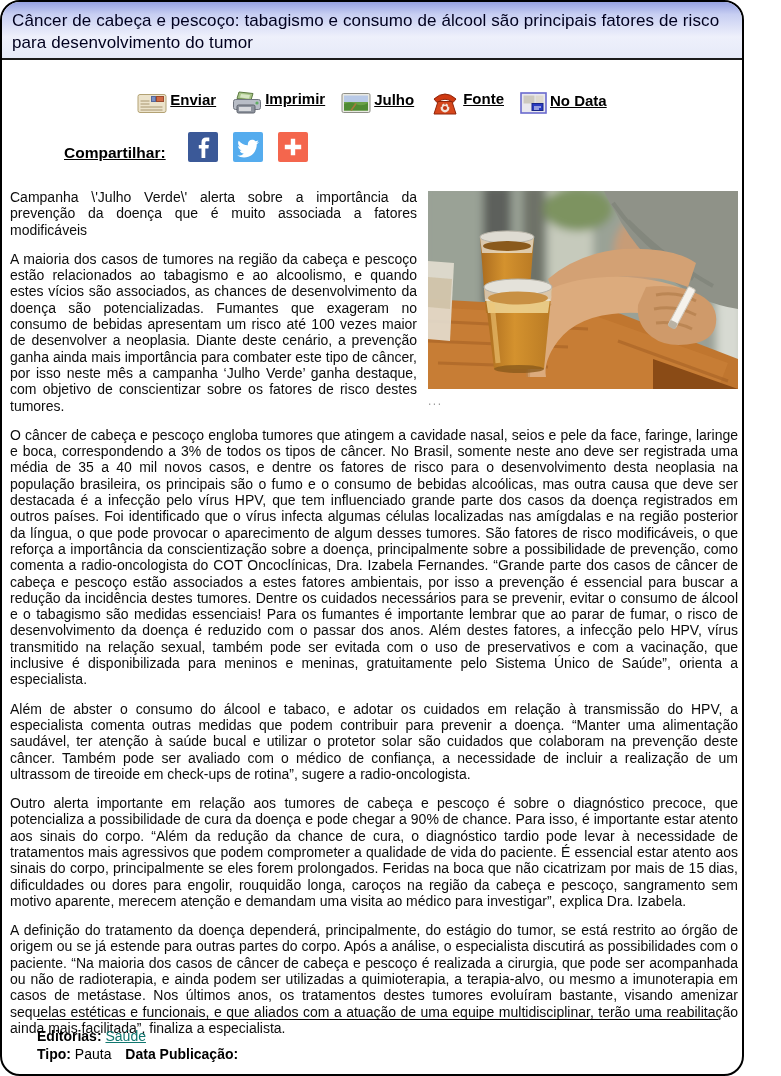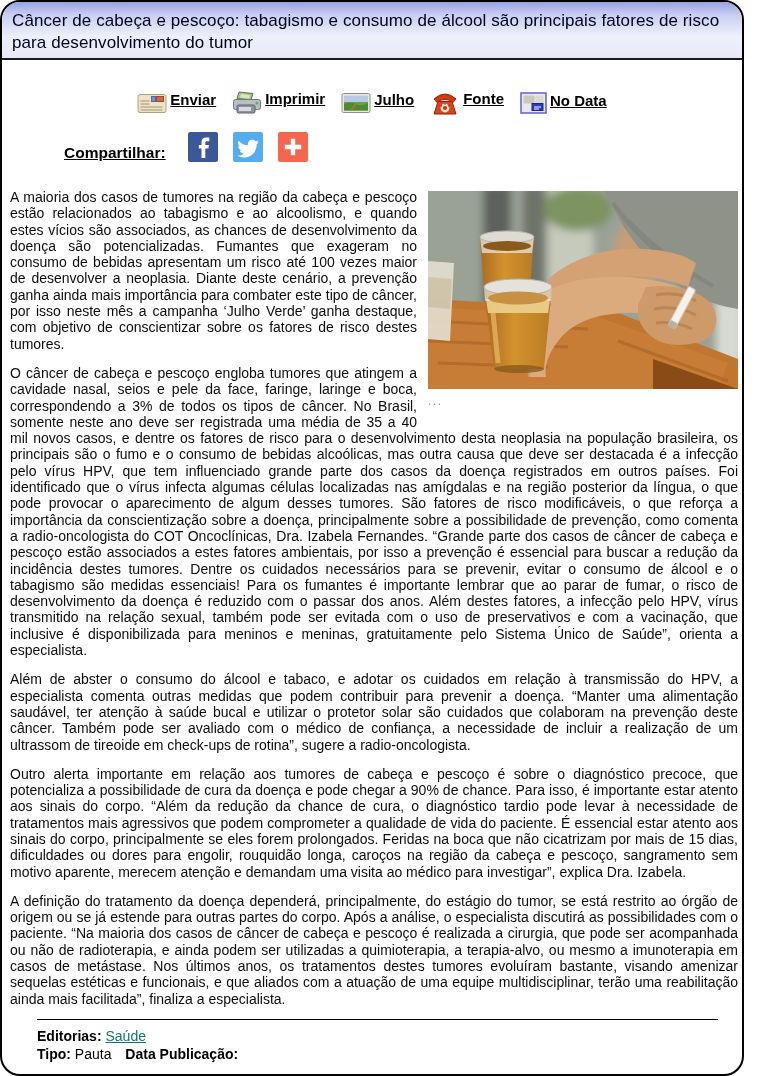--- a/index.html
+++ b/index.html
@@ -217,20 +217,21 @@
           <polygon points="56,96 124,96 123,110 57,110" fill="#e8e6df" opacity="0.7"></polygon>
           <ellipse cx="90" cy="96" rx="34" ry="8" fill="#e4e2da" stroke="#b5b1a6"></ellipse>
           <ellipse cx="90" cy="107" rx="30" ry="6.5" fill="#c89043"></ellipse>
           <path d="M64 112 L70 172" stroke="#f0c878" stroke-width="5" opacity="0.6"></path>
           <ellipse cx="91" cy="178" rx="25" ry="4" fill="#8a5a1c" opacity="0.8"></ellipse>
         </g>
       </svg>
       <div class="caption">...</div>
     </div>
 
+    <p class="lead">Campanha \'Julho Verde\' alerta sobre a importância da prevenção da doença que é muito associada a fatores modificáveis</p>
     <p>A maioria dos casos de tumores na região da cabeça e pescoço estão relacionados ao tabagismo e ao alcoolismo, e quando estes vícios são associados, as chances de desenvolvimento da doença são potencializadas. Fumantes que exageram no consumo de bebidas apresentam um risco até 100 vezes maior de desenvolver a neoplasia. Diante deste cenário, a prevenção ganha ainda mais importância para combater este tipo de câncer, por isso neste mês a campanha ‘Julho Verde’ ganha destaque, com objetivo de conscientizar sobre os fatores de risco destes tumores.</p>
     <p>O câncer de cabeça e pescoço engloba tumores que atingem a cavidade nasal, seios e pele da face, faringe, laringe e boca, correspondendo a 3% de todos os tipos de câncer. No Brasil, somente neste ano deve ser registrada uma média de 35 a 40 mil novos casos, e dentre os fatores de risco para o desenvolvimento desta neoplasia na população brasileira, os principais são o fumo e o consumo de bebidas alcoólicas, mas outra causa que deve ser destacada é a infecção pelo vírus HPV, que tem influenciado grande parte dos casos da doença registrados em outros países. Foi identificado que o vírus infecta algumas células localizadas nas amígdalas e na região posterior da língua, o que pode provocar o aparecimento de algum desses tumores. São fatores de risco modificáveis, o que reforça a importância da conscientização sobre a doença, principalmente sobre a possibilidade de prevenção, como comenta a radio-oncologista do COT Oncoclínicas, Dra. Izabela Fernandes. “Grande parte dos casos de câncer de cabeça e pescoço estão associados a estes fatores ambientais, por isso a prevenção é essencial para buscar a redução da incidência destes tumores. Dentre os cuidados necessários para se prevenir, evitar o consumo de álcool e o tabagismo são medidas essenciais! Para os fumantes é importante lembrar que ao parar de fumar, o risco de desenvolvimento da doença é reduzido com o passar dos anos. Além destes fatores, a infecção pelo HPV, vírus transmitido na relação sexual, também pode ser evitada com o uso de preservativos e com a vacinação, que inclusive é disponibilizada para meninos e meninas, gratuitamente pelo Sistema Único de Saúde”, orienta a especialista.</p>
     <p>Além de abster o consumo do álcool e tabaco, e adotar os cuidados em relação à transmissão do HPV, a especialista comenta outras medidas que podem contribuir para prevenir a doença. “Manter uma alimentação saudável, ter atenção à saúde bucal e utilizar o protetor solar são cuidados que colaboram na prevenção deste câncer. Também pode ser avaliado com o médico de confiança, a necessidade de incluir a realização de um ultrassom de tireoide em check-ups de rotina”, sugere a radio-oncologista.</p>
     <p>Outro alerta importante em relação aos tumores de cabeça e pescoço é sobre o diagnóstico precoce, que potencializa a possibilidade de cura da doença e pode chegar a 90% de chance. Para isso, é importante estar atento aos sinais do corpo. “Além da redução da chance de cura, o diagnóstico tardio pode levar à necessidade de tratamentos mais agressivos que podem comprometer a qualidade de vida do paciente. É essencial estar atento aos sinais do corpo, principalmente se eles forem prolongados. Feridas na boca que não cicatrizam por mais de 15 dias, dificuldades ou dores para engolir, rouquidão longa, caroços na região da cabeça e pescoço, sangramento sem motivo aparente, merecem atenção e demandam uma visita ao médico para investigar”, explica Dra. Izabela.</p>
     <p>A definição do tratamento da doença dependerá, principalmente, do estágio do tumor, se está restrito ao órgão de origem ou se já estende para outras partes do corpo. Após a análise, o especialista discutirá as possibilidades com o paciente. “Na maioria dos casos de câncer de cabeça e pescoço é realizada a cirurgia, que pode ser acompanhada ou não de radioterapia, e ainda podem ser utilizadas a quimioterapia, a terapia-alvo, ou mesmo a imunoterapia em casos de metástase. Nos últimos anos, os tratamentos destes tumores evoluíram bastante, visando amenizar sequelas estéticas e funcionais, e que aliados com a atuação de uma equipe multidisciplinar, terão uma reabilitação ainda mais facilitada”, finaliza a especialista.</p>
   </div>
 
   <div class="footer">
     <hr class="footer-rule">
     <div class="edit-row">

